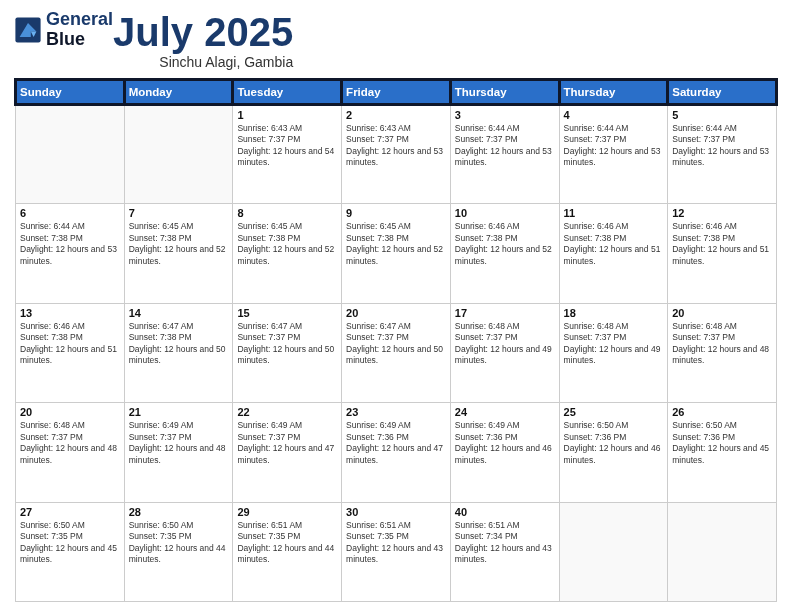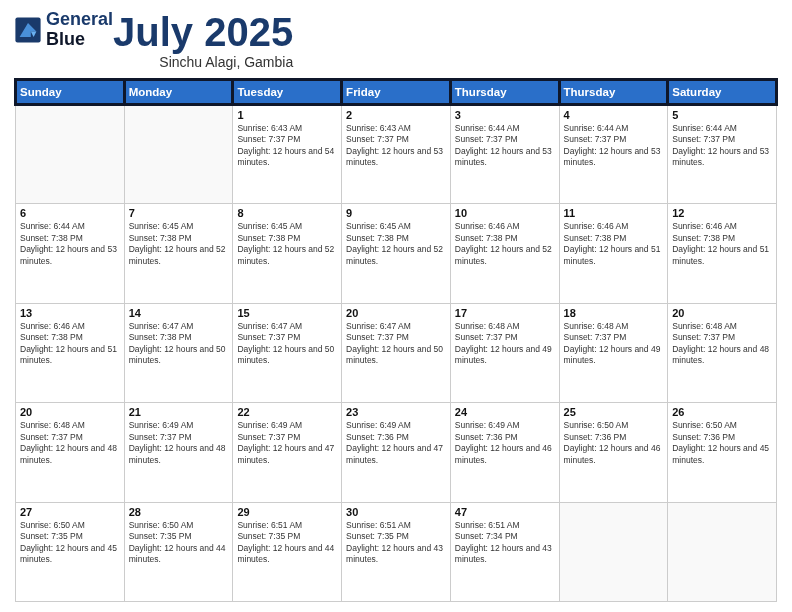--- a/index.html
+++ b/index.html
@@ -312,21 +312,21 @@
 Sunset: 7:35 PM
 Daylight: 12 hours and 44 minutes.</div>
           </td>
           <td>
             <span class="day-number">30</span>
             <div class="day-info" style="white-space: pre-line;">Sunrise: 6:51 AM
 Sunset: 7:35 PM
 Daylight: 12 hours and 43 minutes.</div>
           </td>
           <td>
-            <span class="day-number">47</span>
+            <span class="day-number">40</span>
             <div class="day-info" style="white-space: pre-line;">Sunrise: 6:51 AM
 Sunset: 7:34 PM
 Daylight: 12 hours and 43 minutes.</div>
           </td>
           <td class="empty"></td>
           <td class="empty"></td>
         </tr>
       </tbody>
   </table>
 </div>

